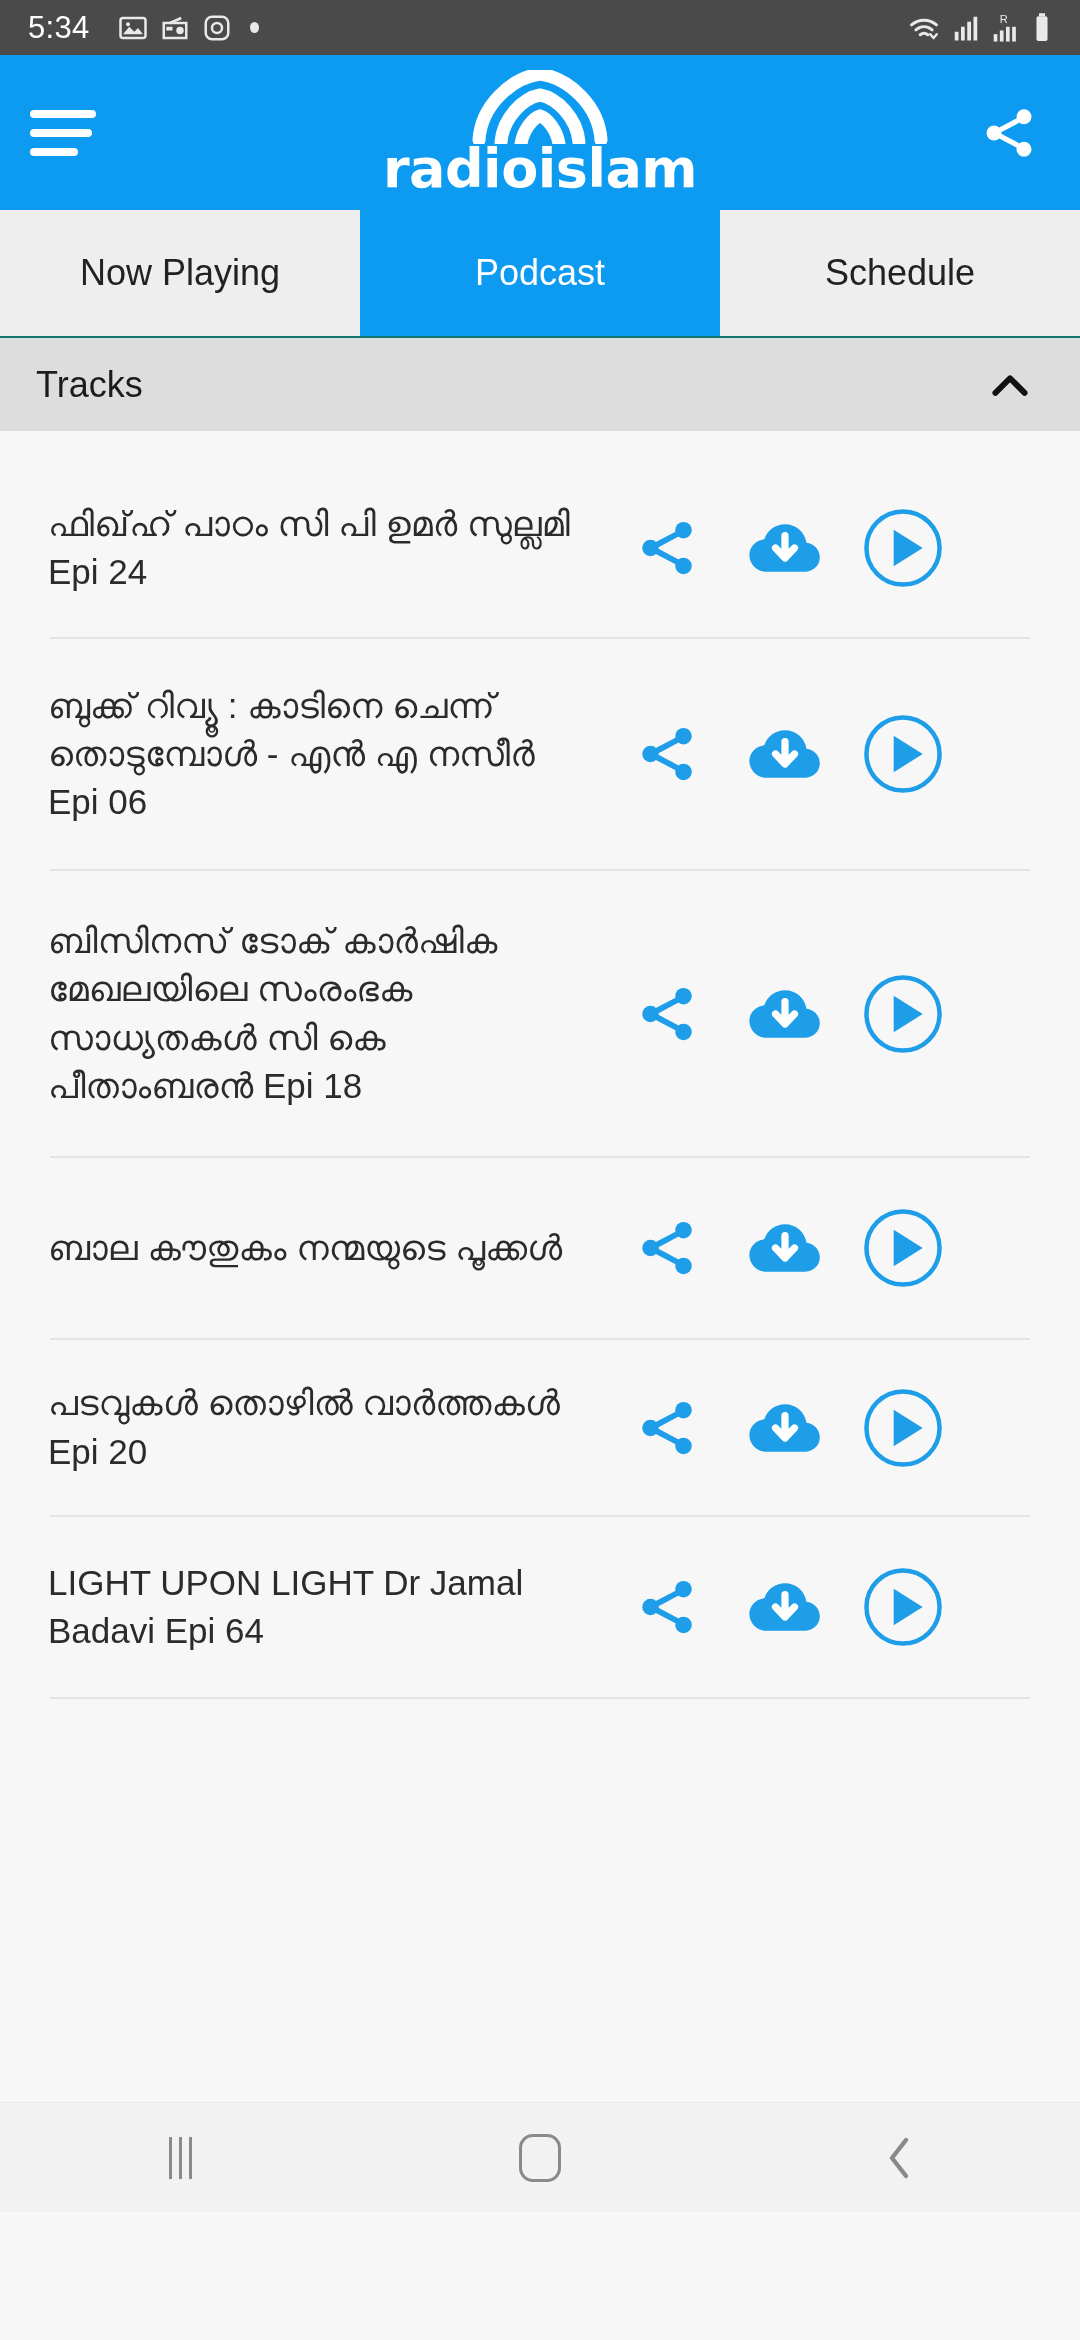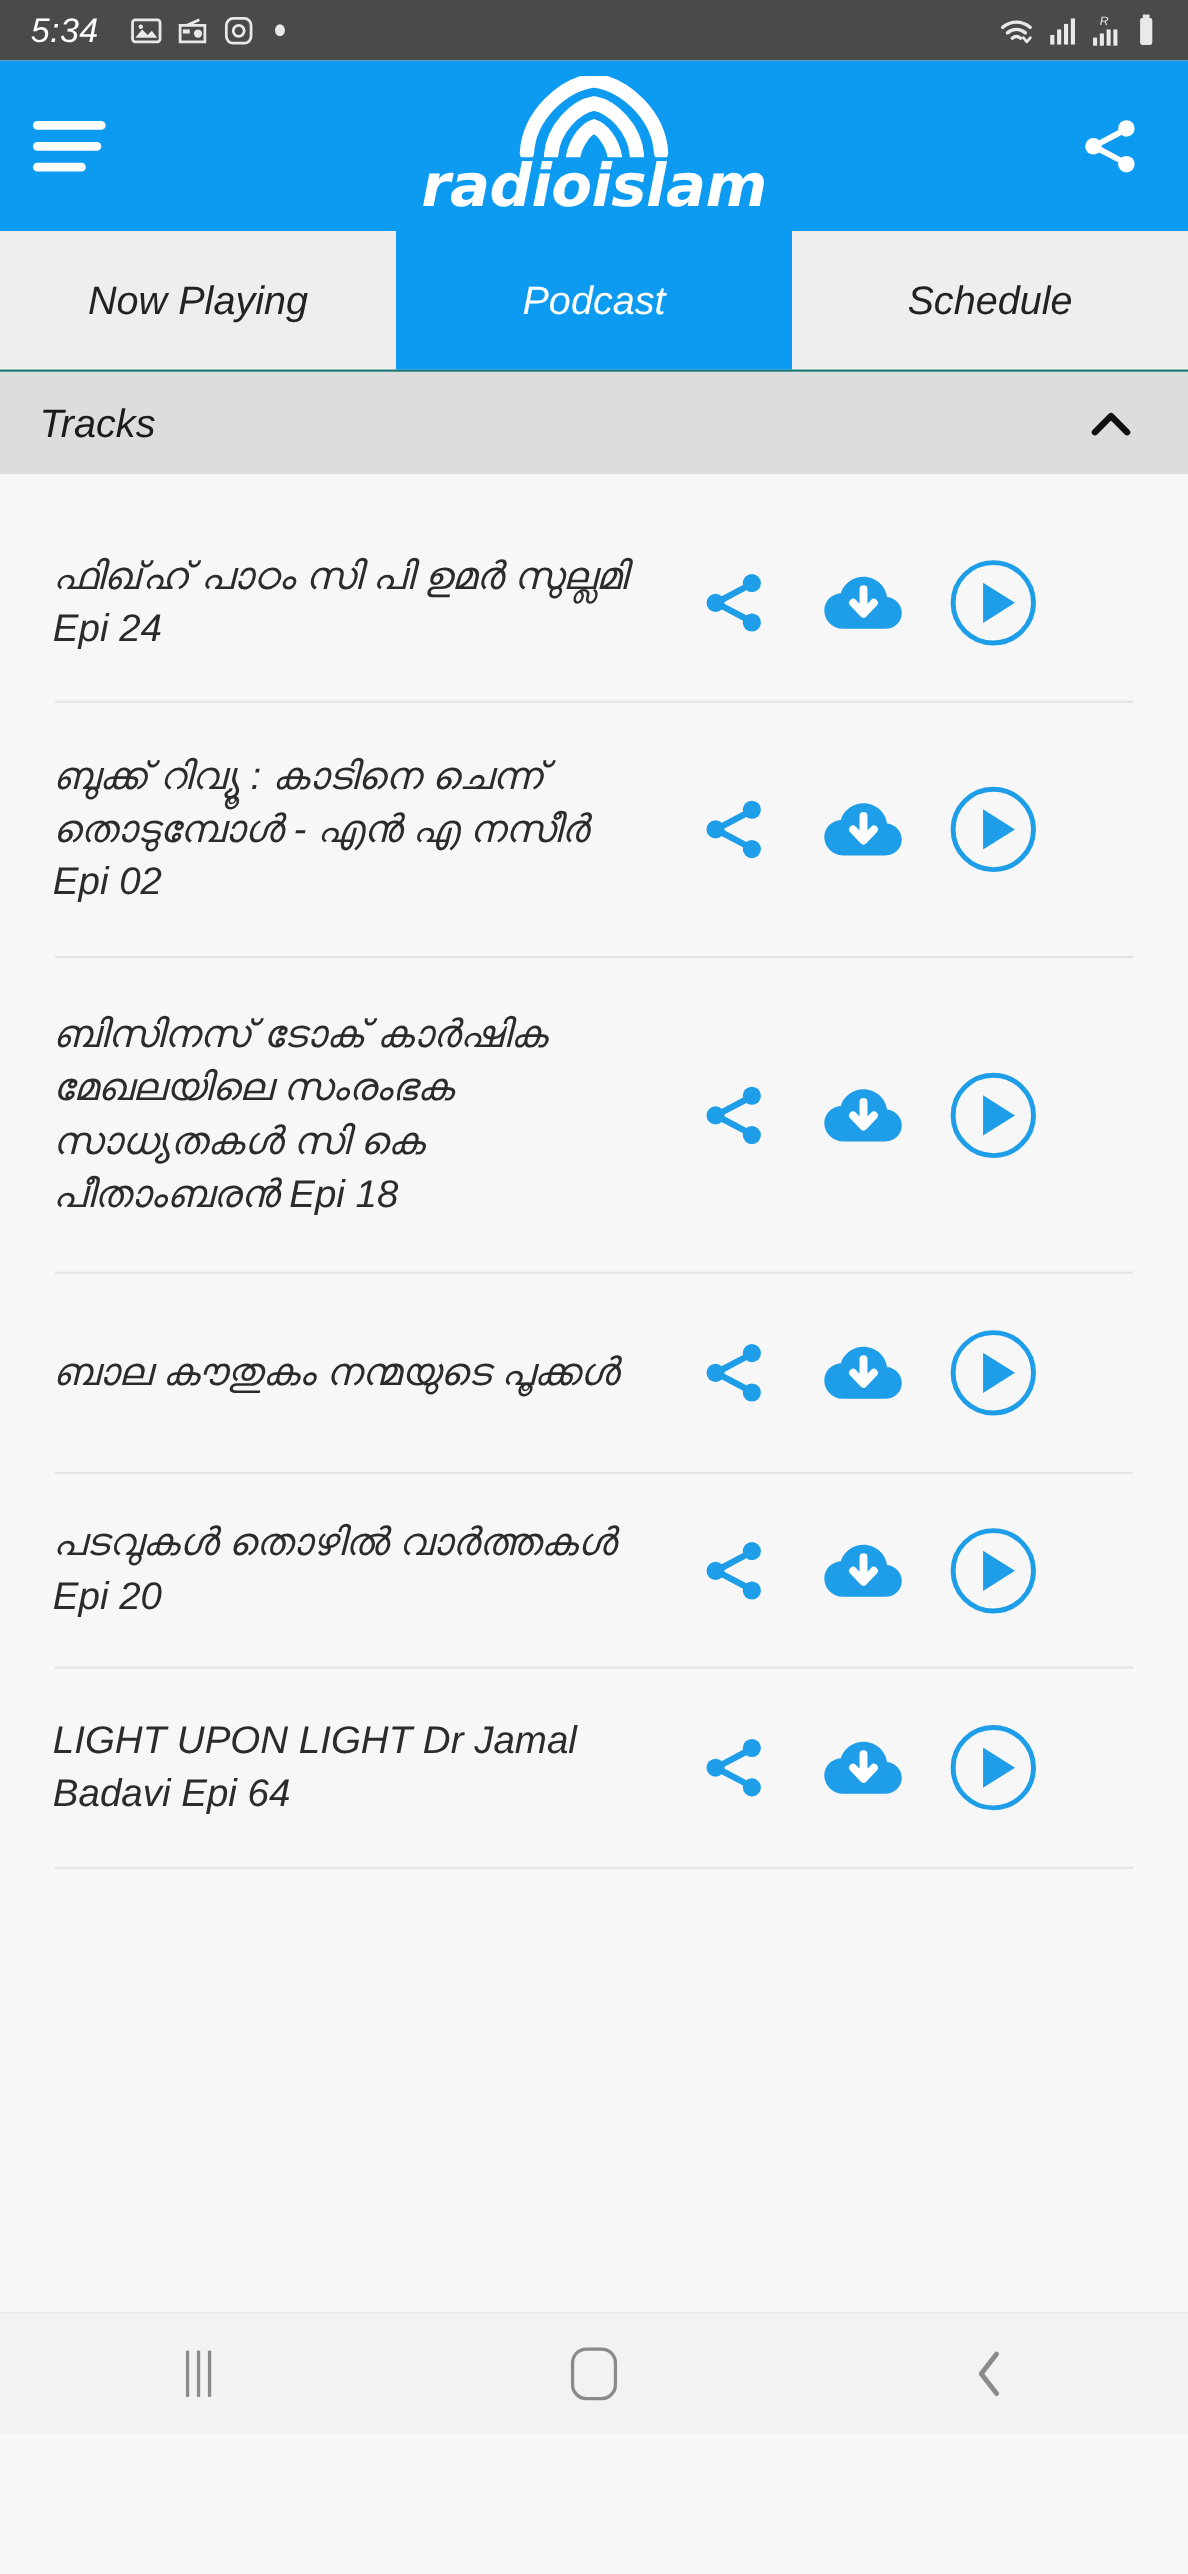--- a/index.html
+++ b/index.html
@@ -7,21 +7,20 @@
     width: 1080px; height: 2340px;
     background: #f7f7f7;
     font-family: "Liberation Sans", sans-serif;
     overflow: hidden;
   }
   #phone {
     position: relative;
     width: 1080px; height: 2212px;
     display: flex; flex-direction: column;
     background: #f7f7f7;
-    font-style: italic;
   }
 
   
   .statusbar {
     height: 55px;
     background: #4a4a4a;
     color: #ffffff;
     display: flex; align-items: center;
     padding: 0 28px;
     flex: none;
@@ -326,21 +325,21 @@
           <svg width="86" height="86" viewBox="0 0 24 24">
             <circle cx="12" cy="12" r="10.2" fill="none" stroke="#1e9ee8" stroke-width="1.25"></circle>
             <path d="M9.4 6.9l8.1 5.1-8.1 5.1z" fill="#1e9ee8"></path>
           </svg>
         </div>
       </div>
     </div>
     <div class="divider"></div>
 
     <div class="track-row h2">
-      <div class="track-title">ബുക്ക് റിവ്യൂ : കാടിനെ ചെന്ന് തൊടുമ്പോൾ - എൻ എ നസീർ Epi 02</div>
+      <div class="track-title">ബുക്ക് റിവ്യൂ : കാടിനെ ചെന്ന് തൊടുമ്പോൾ - എൻ എ നസീർ Epi 06</div>
       <div class="track-actions">
         <div class="act">
           <svg width="66" height="66" viewBox="0 0 24 24">
             <circle cx="18" cy="5.5" r="3" fill="#1e9ee8"></circle>
               <circle cx="6" cy="12" r="3" fill="#1e9ee8"></circle>
               <circle cx="18" cy="18.5" r="3" fill="#1e9ee8"></circle>
             <path d="M8.6 10.7l6.8-3.6M8.6 13.3l6.8 3.6" stroke="#1e9ee8" stroke-width="2.1" fill="none" stroke-linecap="round"></path>
           </svg>
         </div>
         <div class="act">

